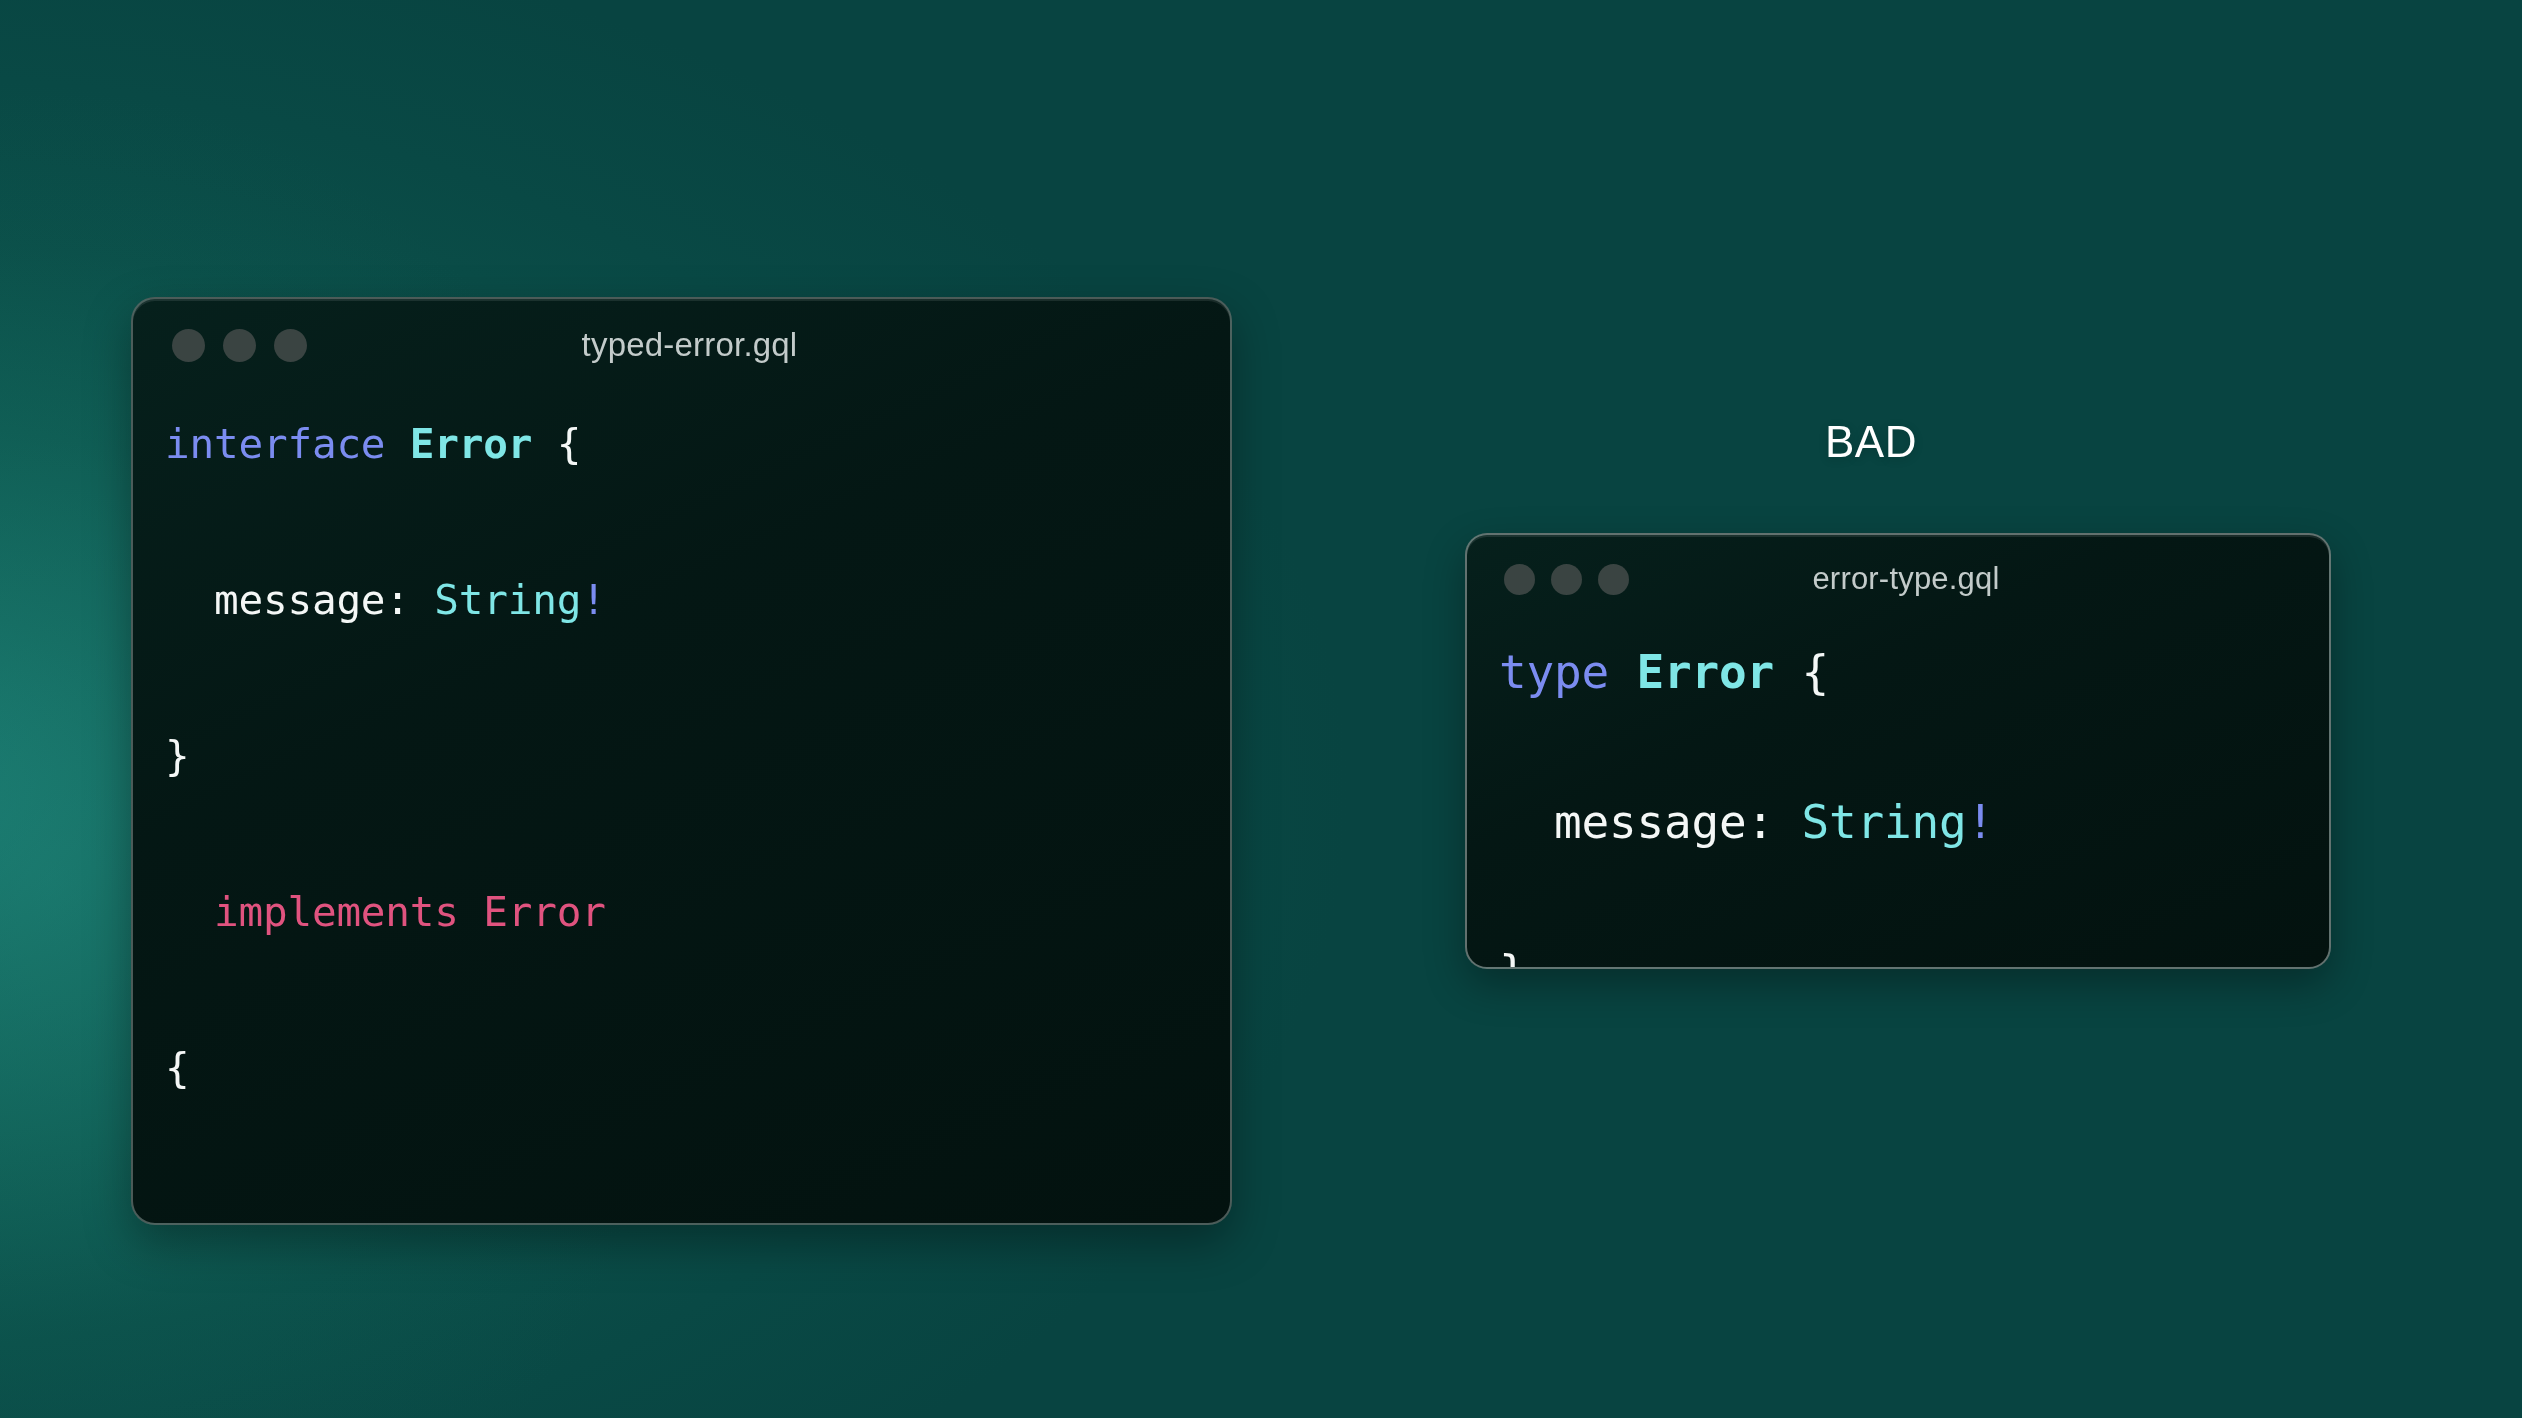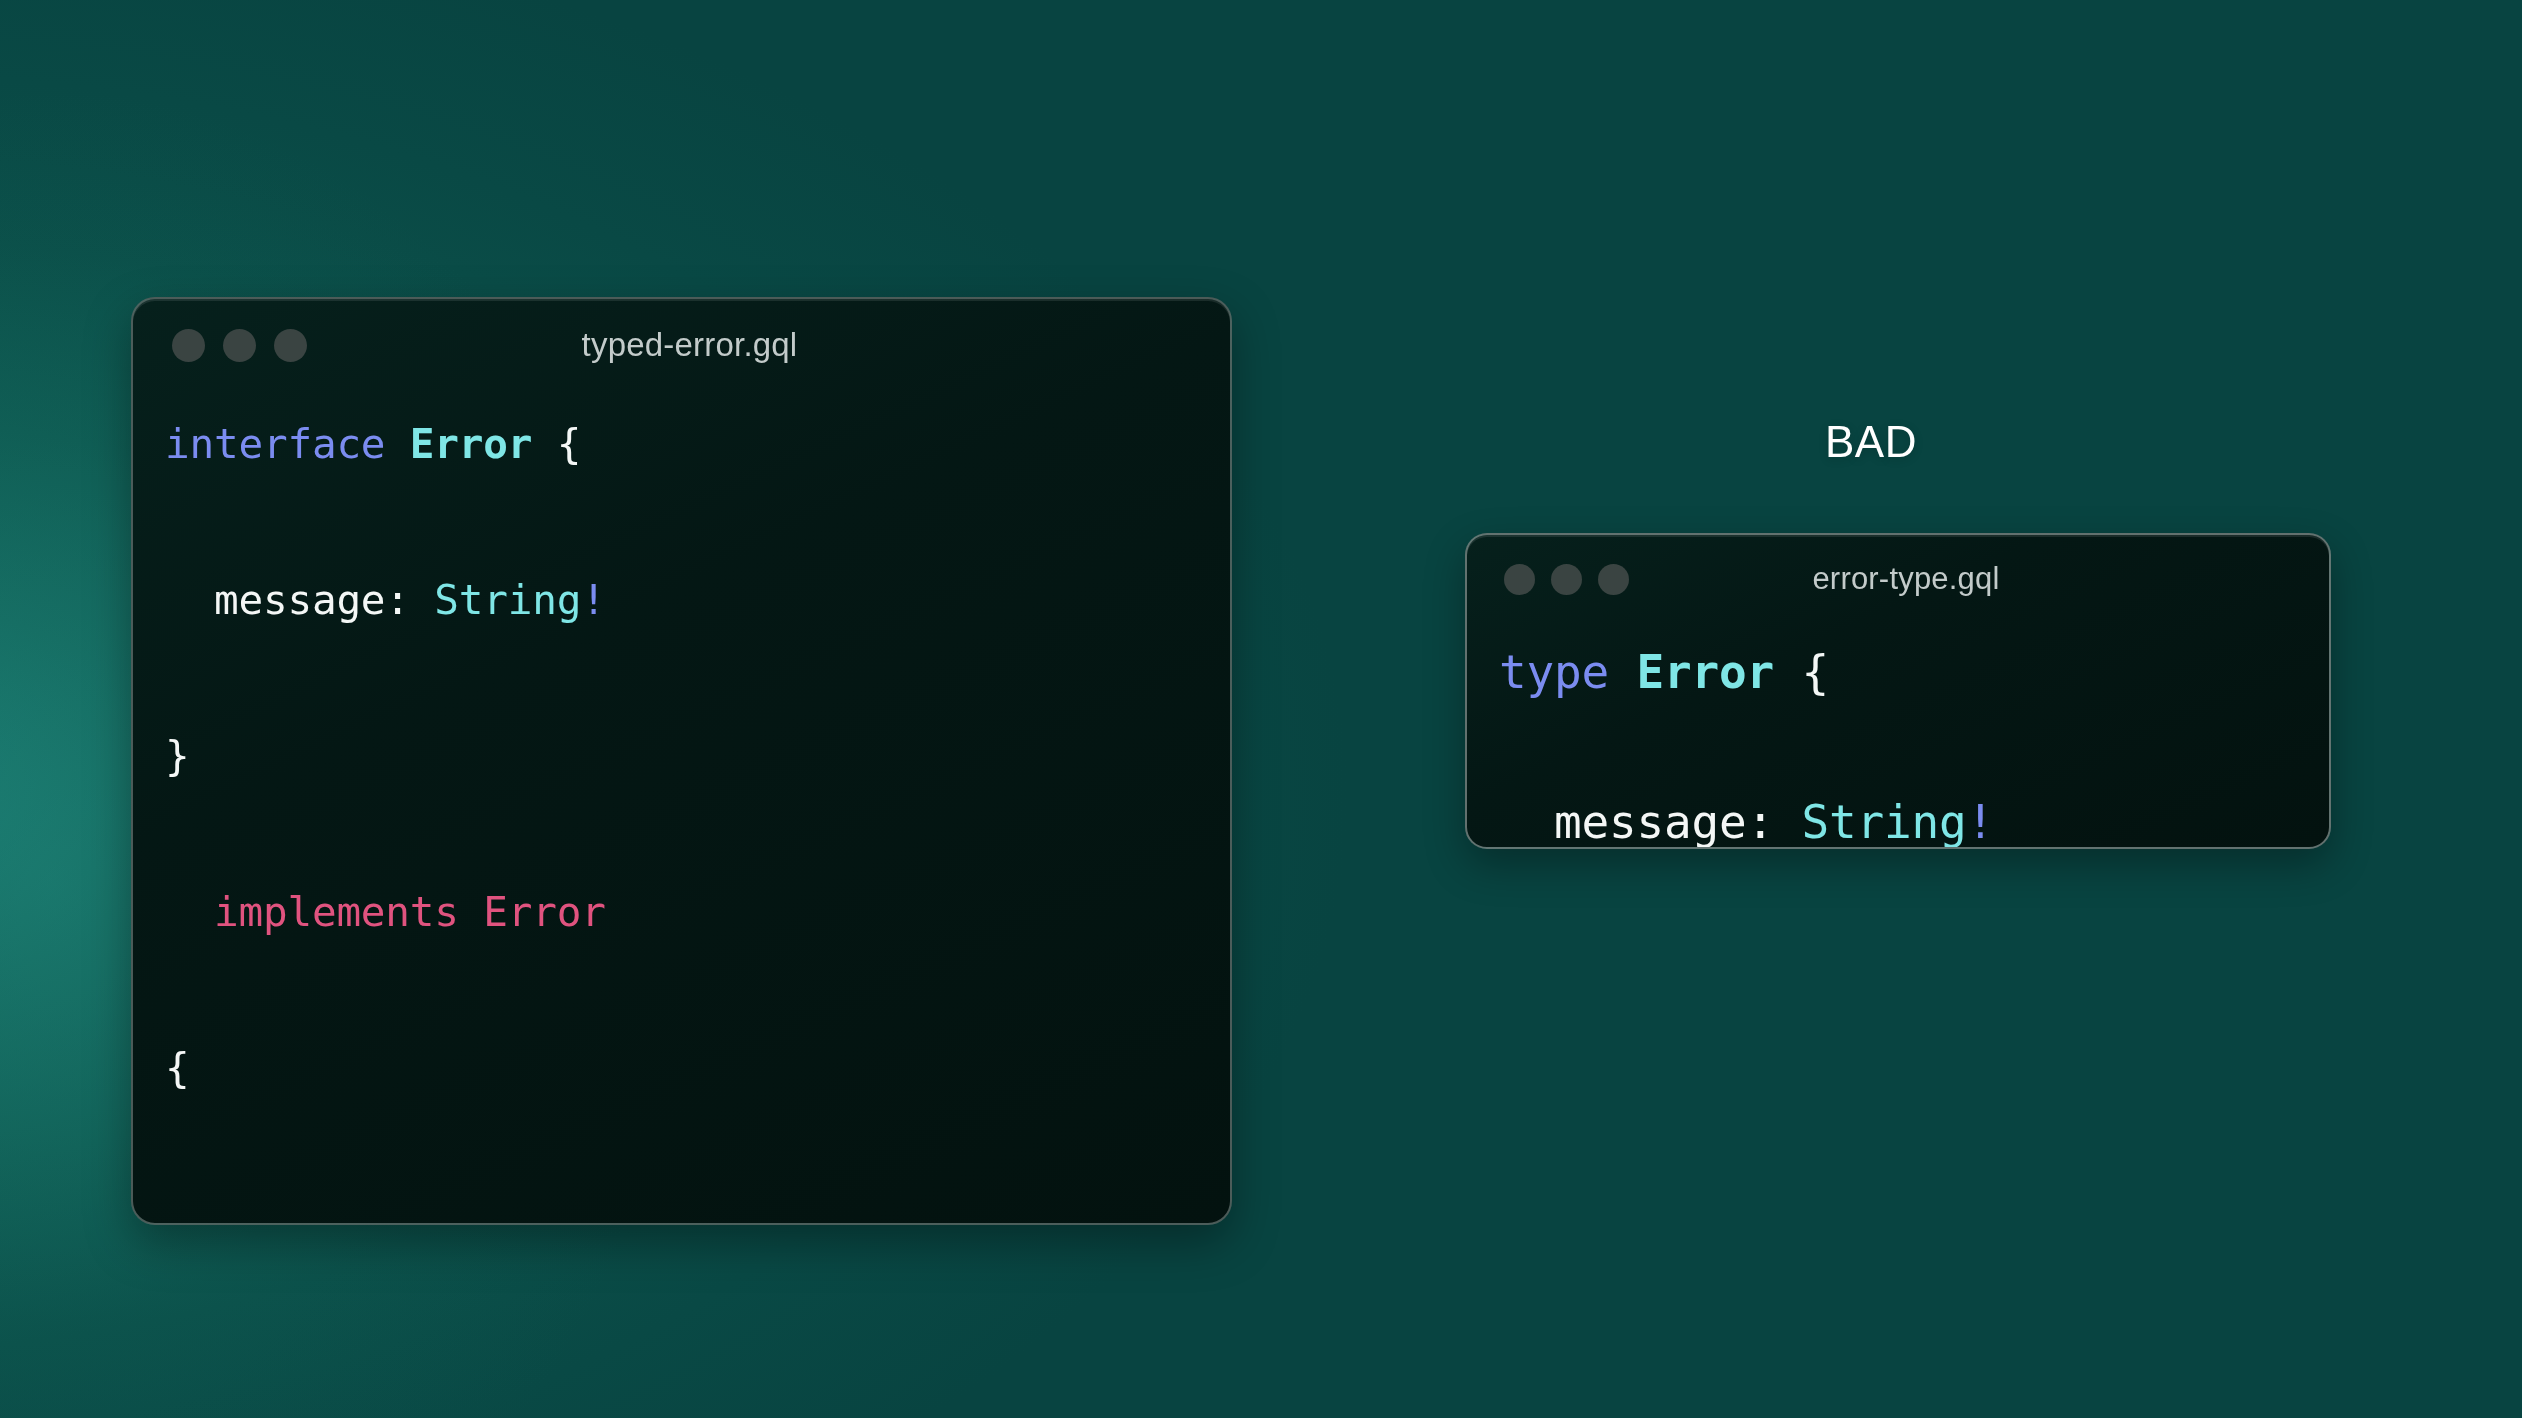--- a/index.html
+++ b/index.html
@@ -92,21 +92,21 @@
     border: 2px solid rgba(176,190,188,0.42);
     box-shadow:
       0 2px 0 rgba(230,240,238,0.10) inset,
       0 18px 46px rgba(0,0,0,0.34);
   }
 
   #card-bad {
     left: 1465px;
     top: 533px;
     width: 866px;
-    height: 316px;
+    height: 436px;
     border-radius: 22px;
     border: 2px solid rgba(186,200,198,0.52);
     box-shadow:
       0 2px 0 rgba(230,240,238,0.10) inset,
       0 16px 40px rgba(0,0,0,0.32);
   }
 
   
   .titlebar {
     position: relative;

